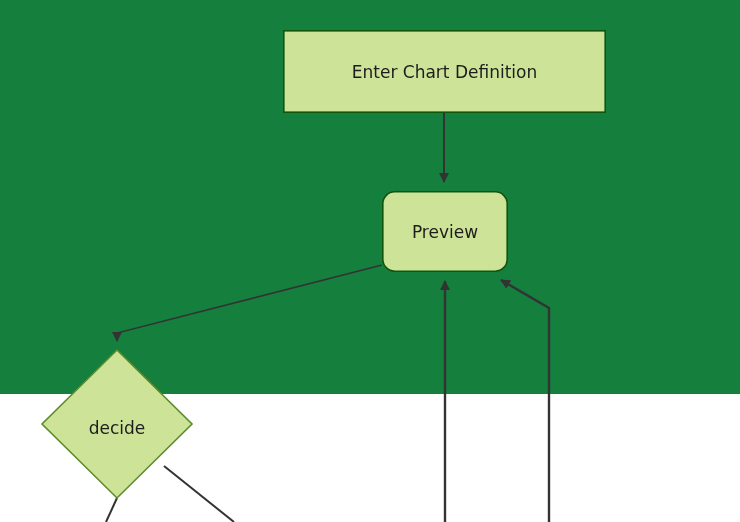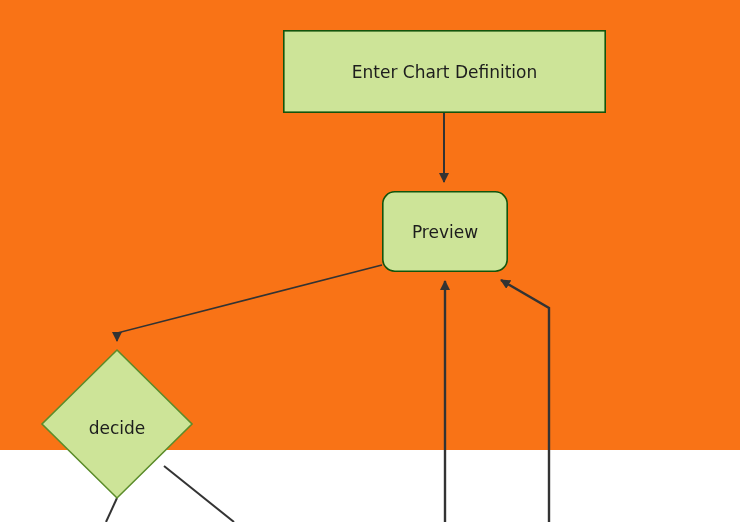--- a/index.html
+++ b/index.html
@@ -9,22 +9,22 @@
   }
   body {
     width: 740px;
     height: 522px;
     overflow: hidden;
     font-family: "DejaVu Sans", "Liberation Sans", sans-serif;
   }
   #flowchart-root {
     position: relative;
     width: 740px;
-    height: 450px;
-    background: #f97316;
+    height: 394px;
+    background: #15803d;
   }
   #flowchart-svg {
     position: absolute;
     top: 0;
     left: 0;
     width: 740px;
     height: 522px;
     display: block;
   }
   .node-label {

